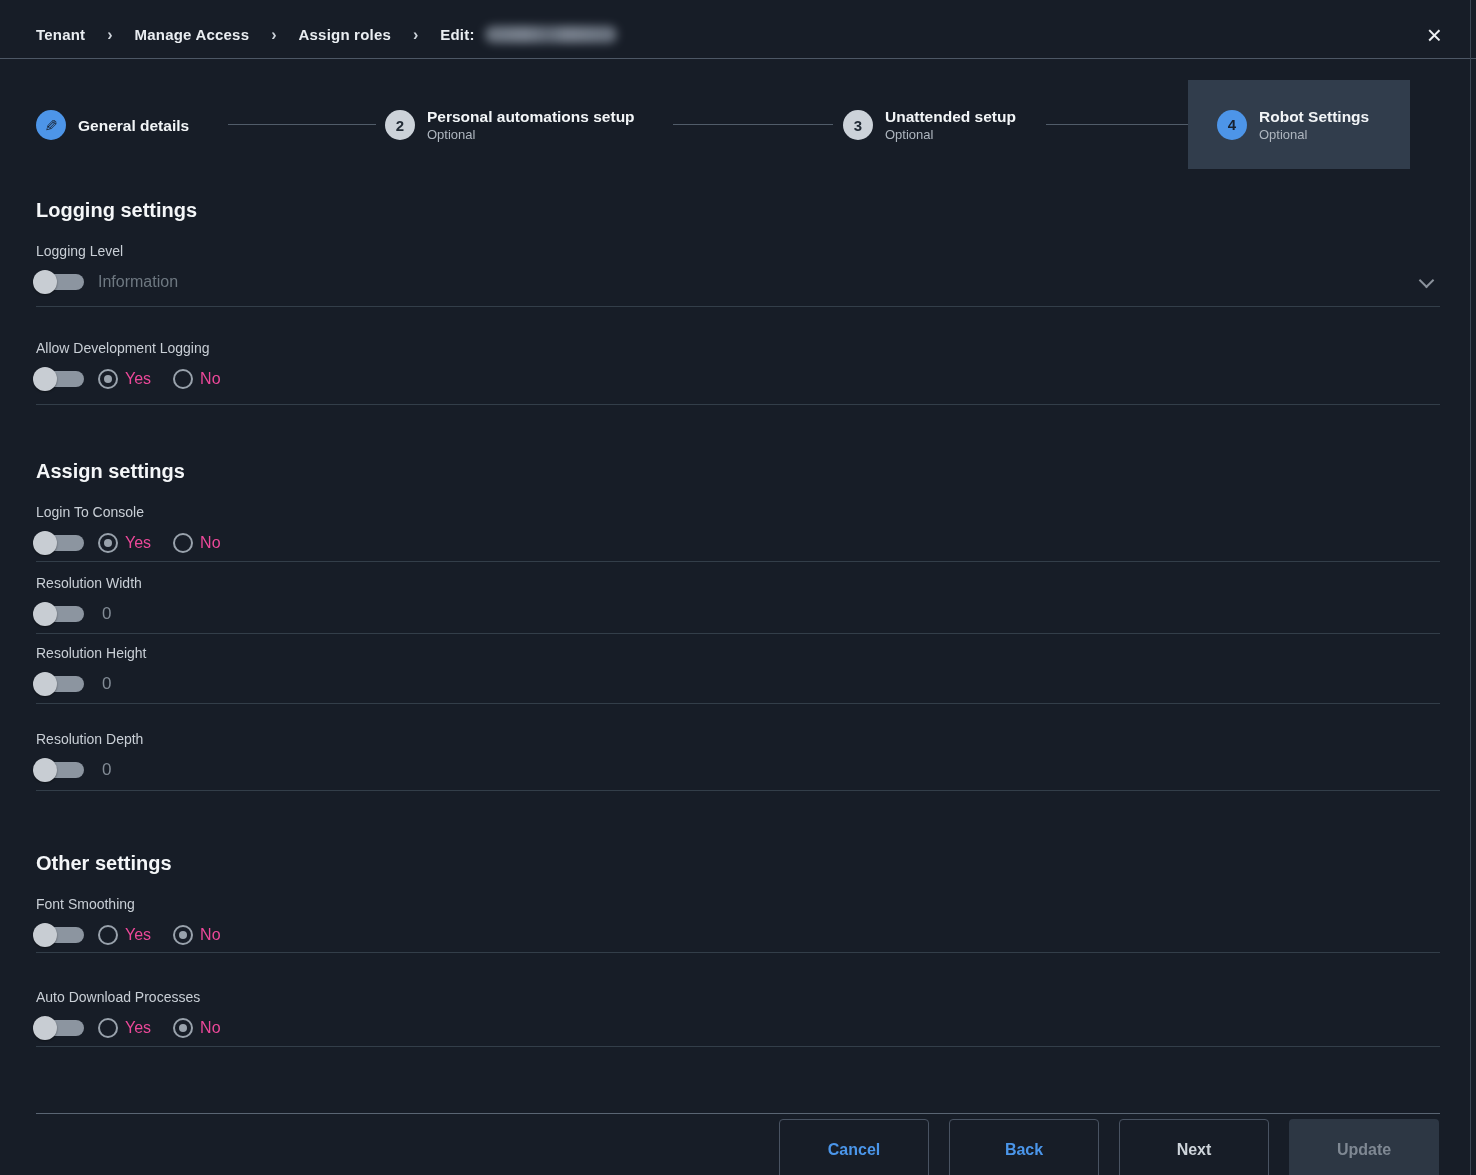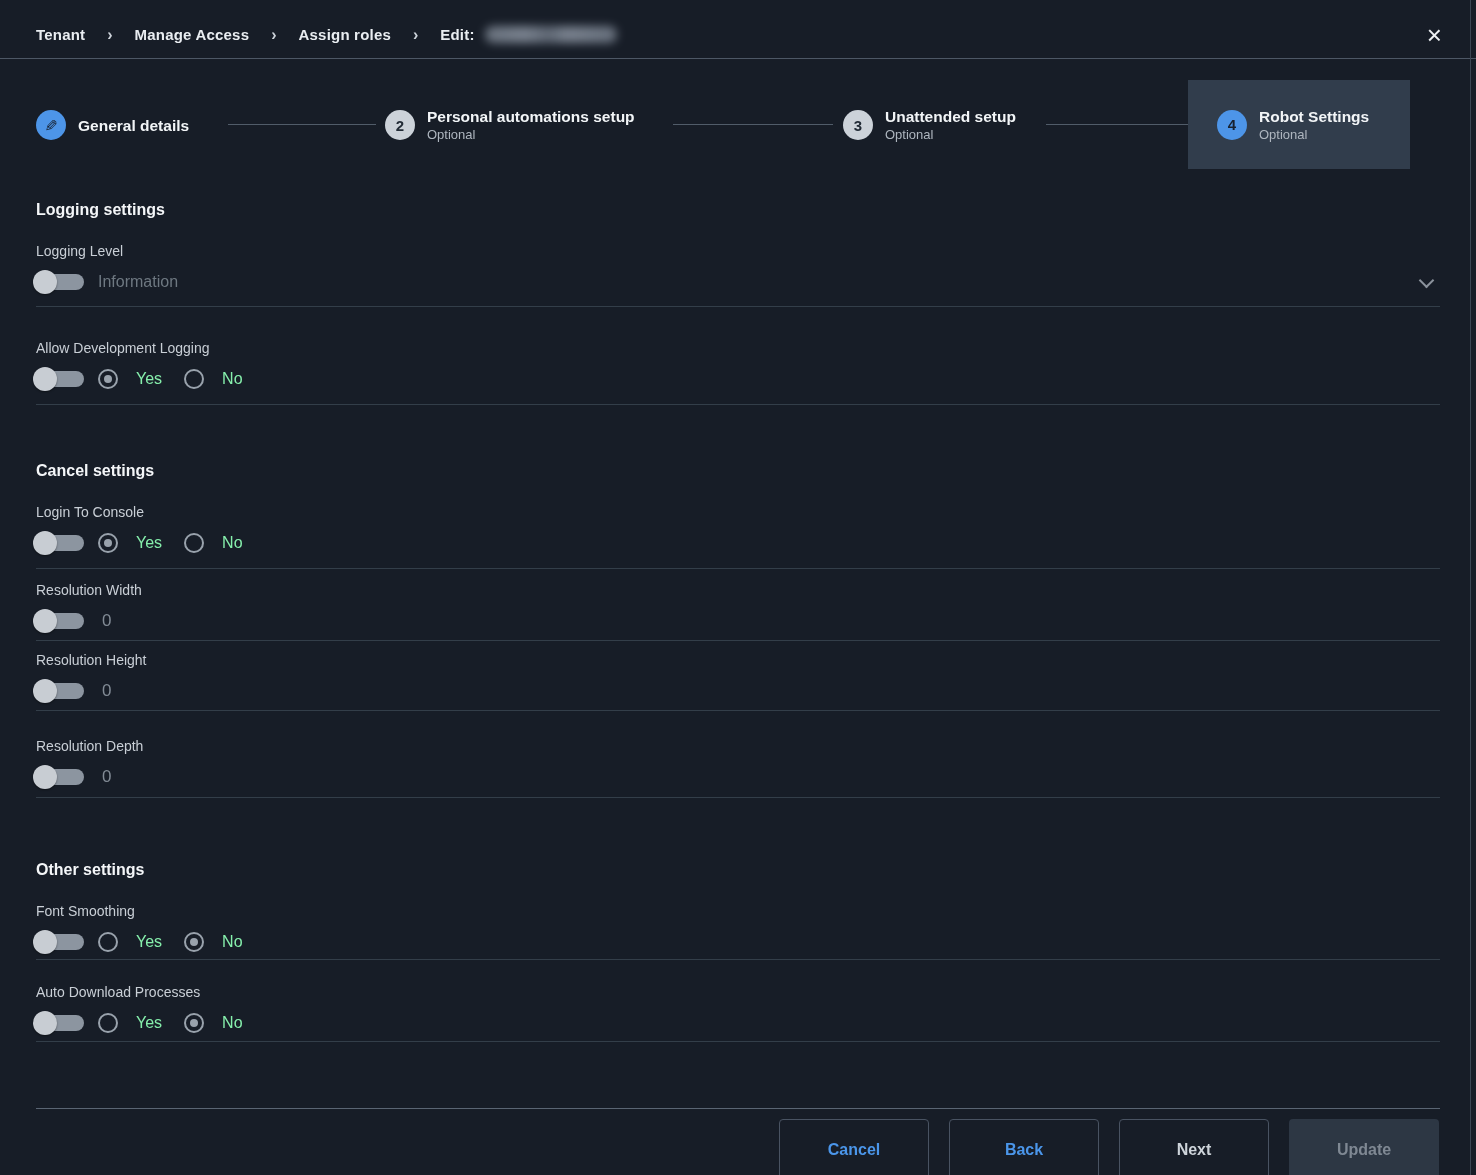--- a/index.html
+++ b/index.html
@@ -44,21 +44,21 @@
   .step-label{font-size:15.5px;font-weight:700;color:#f2f5f7;line-height:19px;}
   .step-sub{font-size:13px;color:#aeb6bf;line-height:17px;}
   .connector{position:absolute;top:44px;height:1px;background:#515c69;}
   .step4-panel{
     position:absolute;left:1188px;top:0;width:222px;height:89px;
     background:#313d4c;display:flex;align-items:center;padding-left:29px;box-sizing:border-box;
     cursor:pointer;
   }
   
   .main{margin-left:36px;width:1404px;}
-  .section-title{font-size:16px;font-weight:700;color:#f4f6f8;line-height:20px;}
+  .section-title{font-size:20px;font-weight:700;color:#f4f6f8;line-height:20px;}
   .t-logging{margin-top:30px;}
   .t-session{margin-top:56px;}
   .t-other{margin-top:62px;}
   .field-label{font-size:14px;color:#c9cfd6;line-height:16px;}
   .control-row{display:flex;align-items:center;height:28px;margin-top:9px;}
   .field{border-bottom:1px solid #333e49;}
   
   .toggle{position:relative;width:48px;height:16px;border-radius:8px;background:#8c95a0;
     display:inline-block;cursor:pointer;flex:0 0 48px;}
   .toggle .knob{
@@ -76,21 +76,21 @@
   
   .radio-group{display:flex;align-items:center;margin-left:14px;}
   .radio-opt{display:flex;align-items:center;margin-right:22px;cursor:pointer;}
   .radio-circle{
     width:16px;height:16px;border-radius:50%;border:2px solid #99a2ac;
     display:inline-flex;align-items:center;justify-content:center;flex:0 0 16px;
   }
   .radio-circle.checked::after{
     content:"";width:8px;height:8px;border-radius:50%;background:#99a2ac;display:block;
   }
-  .radio-label{font-size:16px;color:#86efac;margin-left:18px;}  
+  .radio-label{font-size:16px;color:#ec4899;margin-left:7px;}  
   
   .bottom-divider{margin:66px 0 0 36px;width:1404px;border-top:1px solid #5a6573;}
   .footer{
     position:absolute;right:37px;top:1119px;display:flex;gap:20px;
   }
   .btn{
     width:150px;height:62px;border-radius:4px;border:1px solid #49536
     2;box-sizing:border-box;
     display:flex;align-items:center;justify-content:center;
     font-size:16px;font-weight:700;cursor:pointer;background:transparent;
@@ -184,23 +184,23 @@
           <span class="radio-label">Yes</span>
         </span>
         <span class="radio-opt">
           <span class="radio-circle"></span>
           <span class="radio-label">No</span>
         </span>
       </span>
     </div>
   </div>
 
-  <div class="section-title t-session">Cancel settings</div>
-
-  <div class="field" style="padding-bottom:11px;">
+  <div class="section-title t-session">Assign settings</div>
+
+  <div class="field" style="padding-bottom:4px;">
     <div class="field-label" style="margin-top:23px;">Login To Console</div>
     <div class="control-row">
       <span class="toggle">
           <span class="knob"></span>
         </span>
       <span class="radio-group">
         <span class="radio-opt">
           <span class="radio-circle checked"></span>
           <span class="radio-label">Yes</span>
         </span>
@@ -257,21 +257,21 @@
         </span>
         <span class="radio-opt">
           <span class="radio-circle checked"></span>
           <span class="radio-label">No</span>
         </span>
       </span>
     </div>
   </div>
 
   <div class="field" style="padding-bottom:4px;">
-    <div class="field-label" style="margin-top:24px;">Auto Download Processes</div>
+    <div class="field-label" style="margin-top:36px;">Auto Download Processes</div>
     <div class="control-row">
       <span class="toggle">
           <span class="knob"></span>
         </span>
       <span class="radio-group">
         <span class="radio-opt">
           <span class="radio-circle"></span>
           <span class="radio-label">Yes</span>
         </span>
         <span class="radio-opt">

